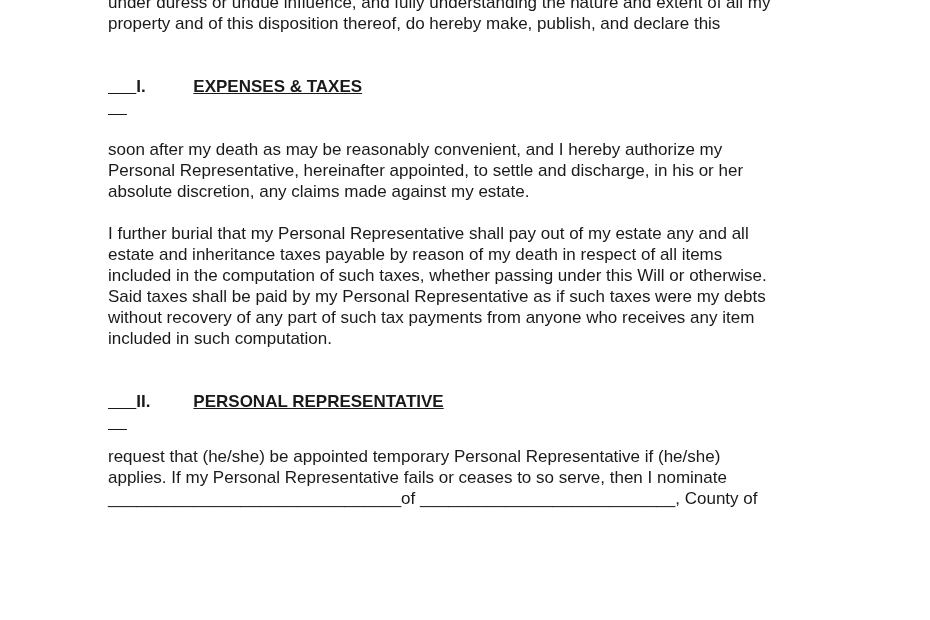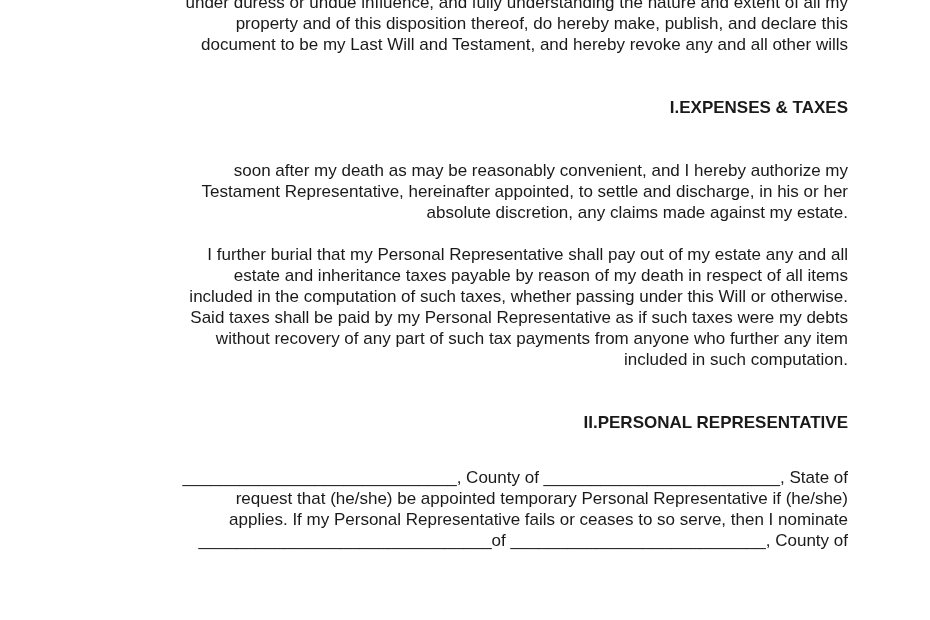--- a/index.html
+++ b/index.html
@@ -17,85 +17,83 @@
   .page{
     position:relative;
     width:930px;
     height:620px;
     background:var(--bg);
     font-family:"Liberation Sans","DejaVu Sans",sans-serif;
     font-size:17px;
     line-height:21px;
     color:var(--ink);
     overflow:hidden;
-    text-align:right;
   }
   .content{
     position:absolute;
     left:108px;
     top:-8px;
     width:740px;
   }
   .para{
     margin:0 0 21px 0;
   }
   .line{
     display:block;
     white-space:pre;
   }
   .heading{
     font-weight:bold;
     margin:0 0 21px 0;
     white-space:pre;
+    text-decoration:underline;
   }
   .heading.tight{
     margin-bottom:13px;
   }
   .sec-num{
     display:inline-block;
     width:57px;
   }
 </style>
 </head>
 <body>
 
 <div class="page">
   <div class="content">
 
     <p class="para">
       <span class="line">under duress or undue influence, and fully understanding the nature and extent of all my</span>
       <span class="line">property and of this disposition thereof, do hereby make, publish, and declare this</span>
-      <span class="line">document to be my Last Will and Testament, and hereby revoke any and all other wills</span>
     </p>
 
     <div class="heading">
       <span class="sec-num">I.</span><span>EXPENSES &amp; TAXES</span>
     </div>
 
     <p class="para">
       <span class="line">soon after my death as may be reasonably convenient, and I hereby authorize my</span>
-      <span class="line">Testament Representative, hereinafter appointed, to settle and discharge, in his or her</span>
+      <span class="line">Personal Representative, hereinafter appointed, to settle and discharge, in his or her</span>
       <span class="line">absolute discretion, any claims made against my estate.</span>
     </p>
 
     <p class="para">
       <span class="line">I further burial that my Personal Representative shall pay out of my estate any and all</span>
       <span class="line">estate and inheritance taxes payable by reason of my death in respect of all items</span>
       <span class="line">included in the computation of such taxes, whether passing under this Will or otherwise.</span>
       <span class="line">Said taxes shall be paid by my Personal Representative as if such taxes were my debts</span>
-      <span class="line">without recovery of any part of such tax payments from anyone who further any item</span>
+      <span class="line">without recovery of any part of such tax payments from anyone who receives any item</span>
       <span class="line">included in such computation.</span>
     </p>
 
     <div class="heading tight">
       <span class="sec-num">II.</span><span>PERSONAL REPRESENTATIVE</span>
     </div>
 
     <p class="para">
-      <span class="line">_____________________________, County of _________________________, State of</span>
       <span class="line">request that (he/she) be appointed temporary Personal Representative if (he/she)</span>
       <span class="line">applies. If my Personal Representative fails or ceases to so serve, then I nominate</span>
       <span class="line">_______________________________of ___________________________, County of</span>
 
     </p>
 
   </div>
 </div>
 
 </body></html>

